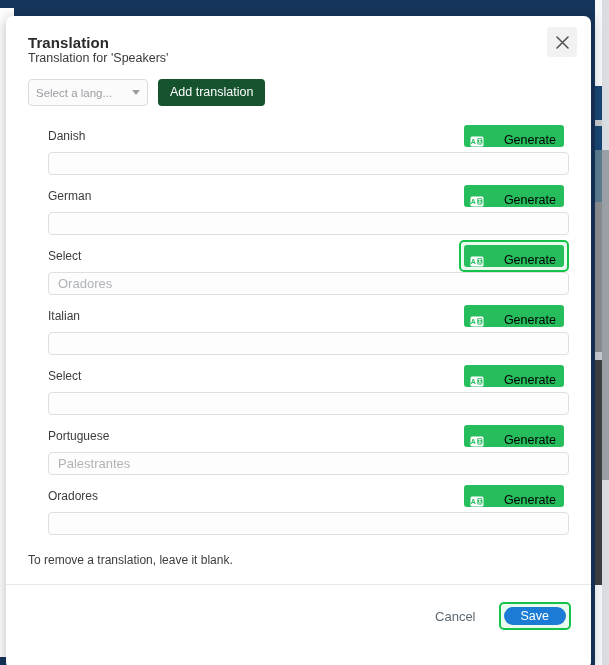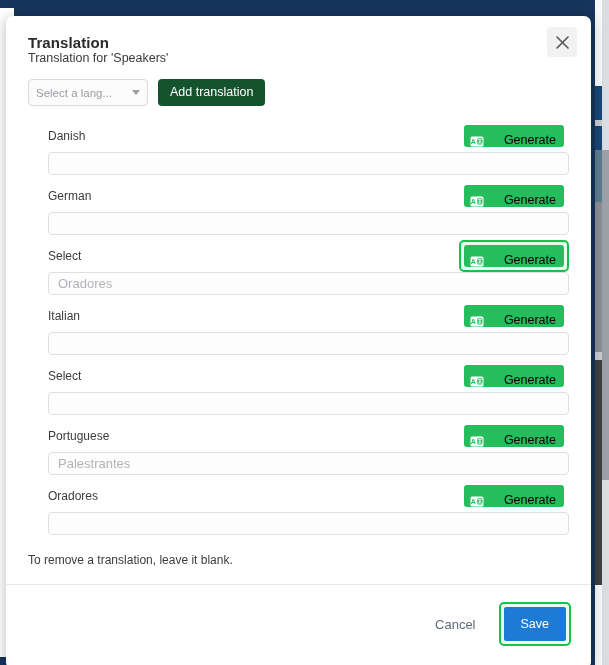--- a/index.html
+++ b/index.html
@@ -231,26 +231,26 @@
     padding: 4px 12px;
   }
   .save-wrap {
     padding: 3px;
     border: 2px solid #15c24a;
     border-radius: 5px;
     background: #eafaef;
     line-height: 0;
   }
   #save-btn {
-    height: 34px;
+    height: 18px;
     padding: 0 17px;
     background: #1c7cd5;
     color: #ffffff;
     border: none;
-    border-radius: 2px;
+    border-radius: 11px;
     font-size: 12.5px;
     font-family: "Liberation Sans", sans-serif;
     cursor: pointer;
   }
 </style>
 </head>
 <body>
 
 <div id="page-backdrop">
   <div class="bg-strip left"></div>

